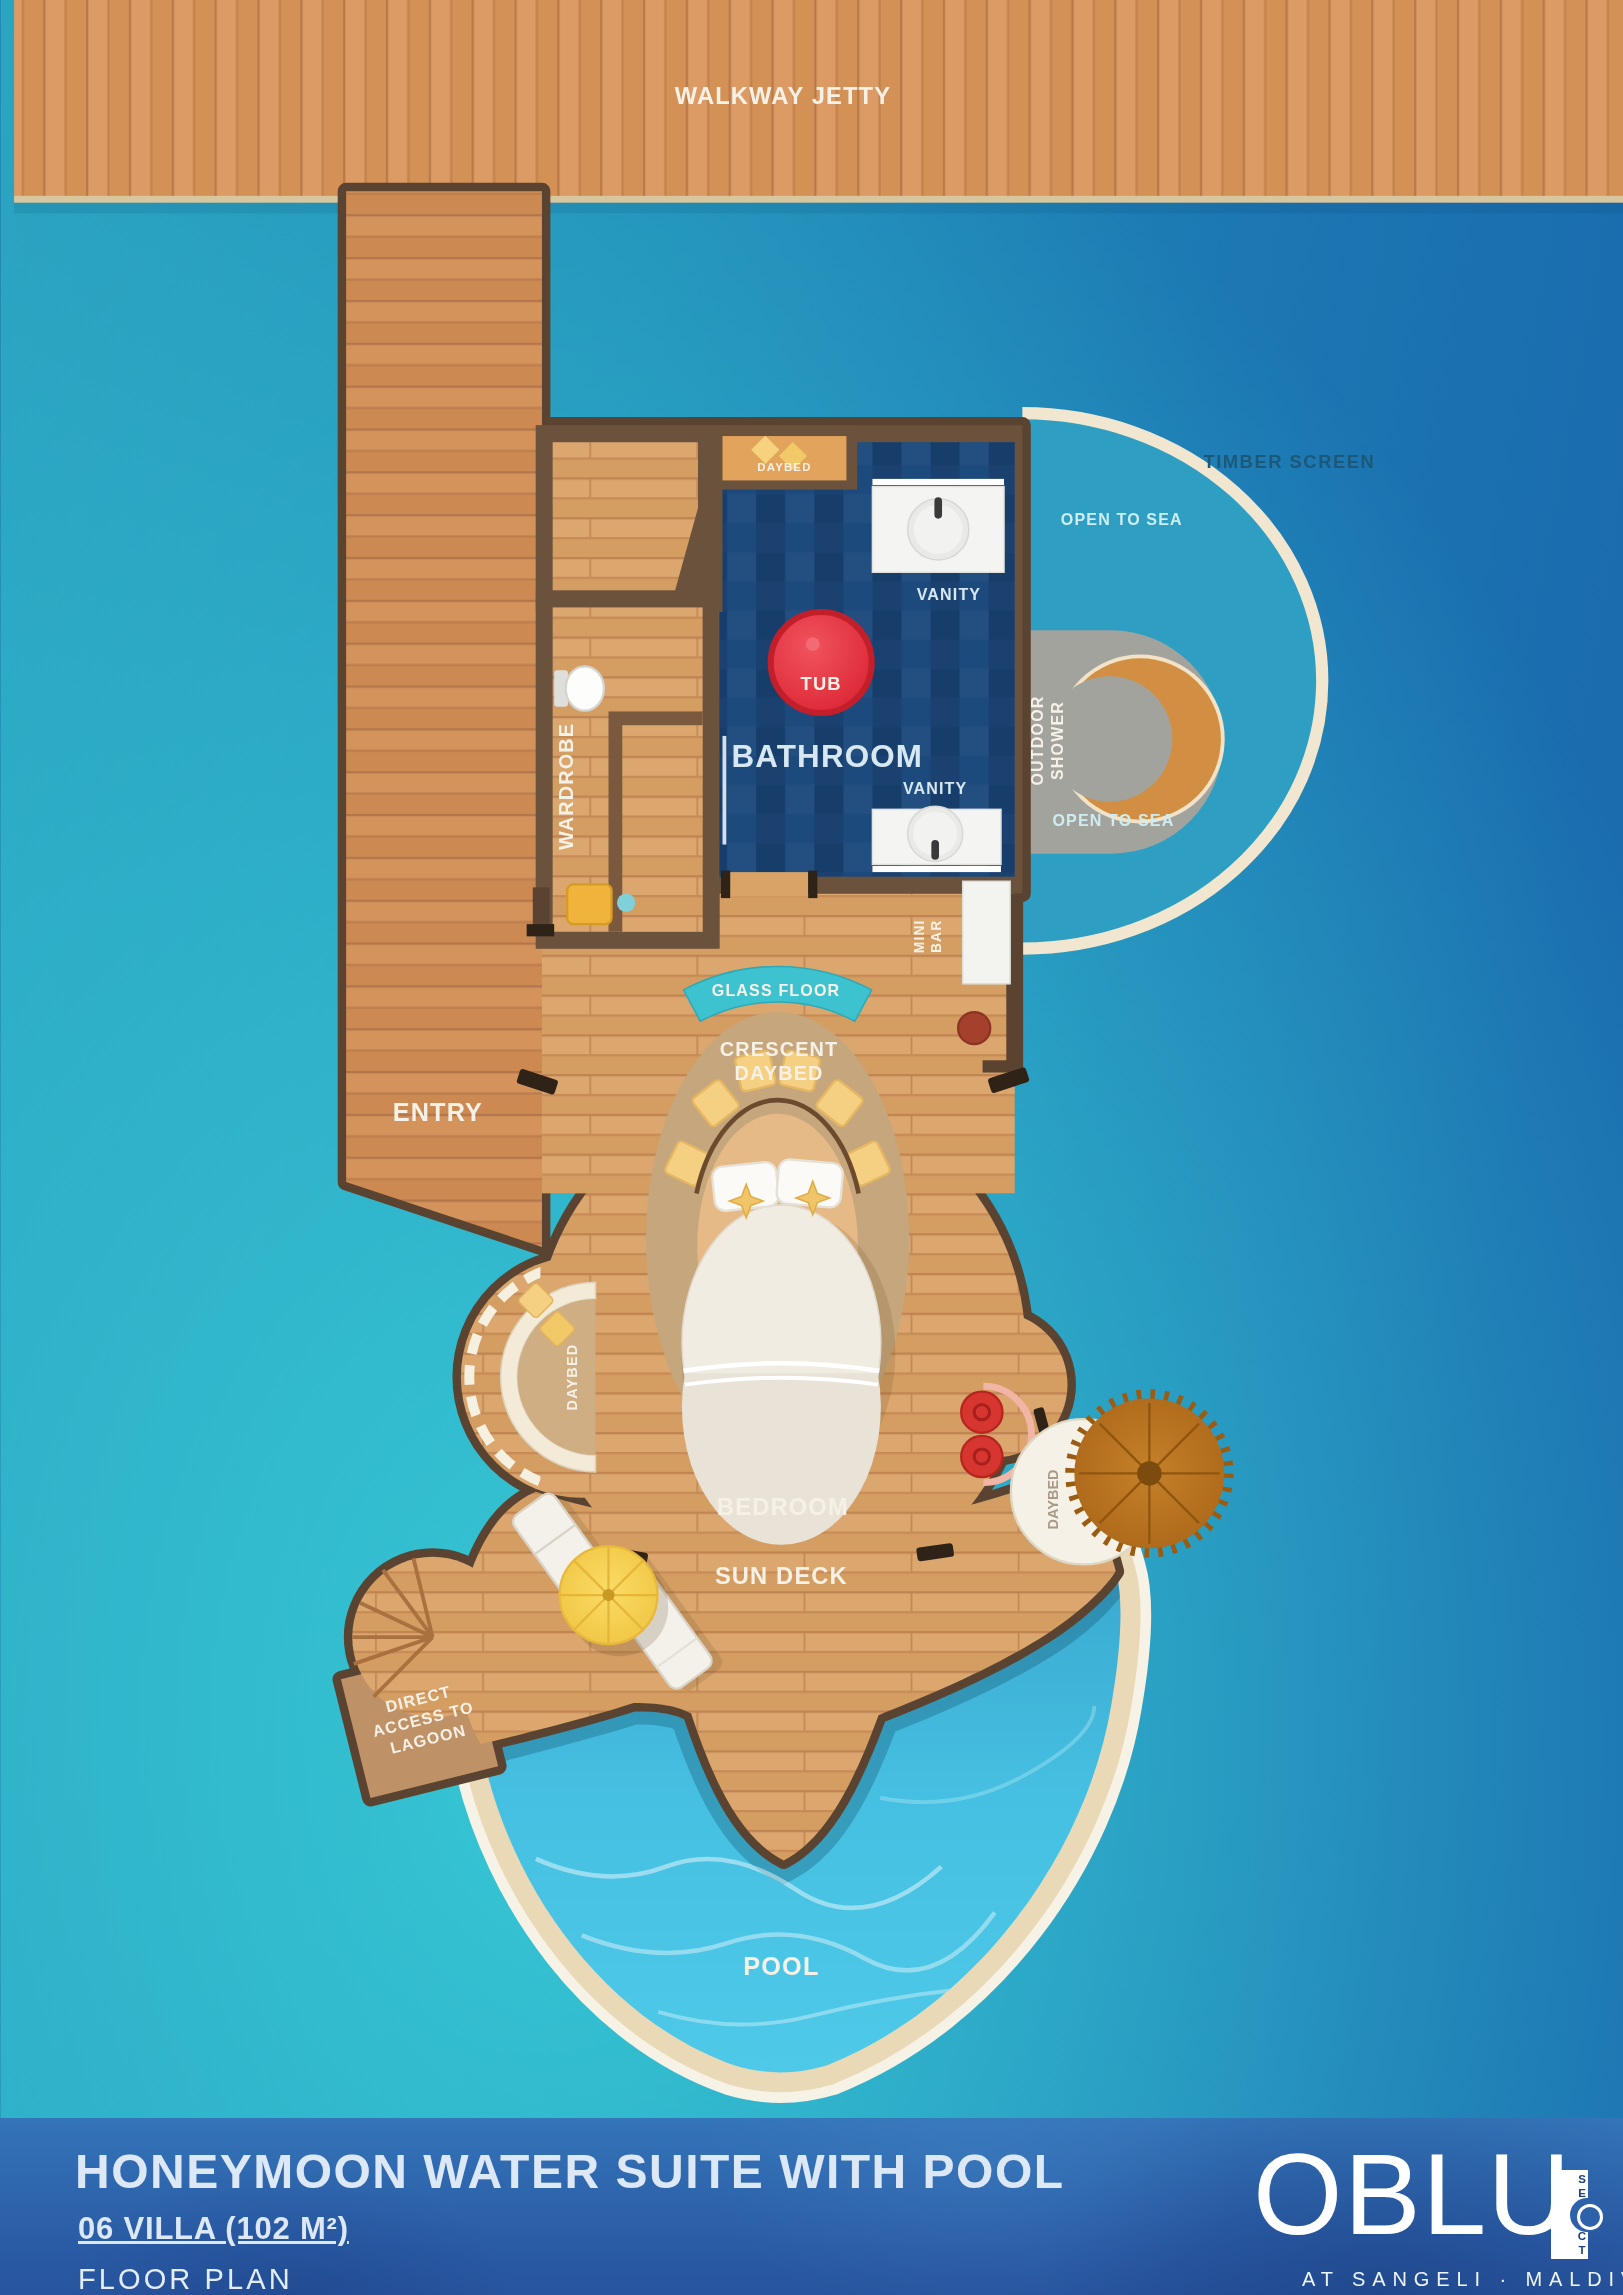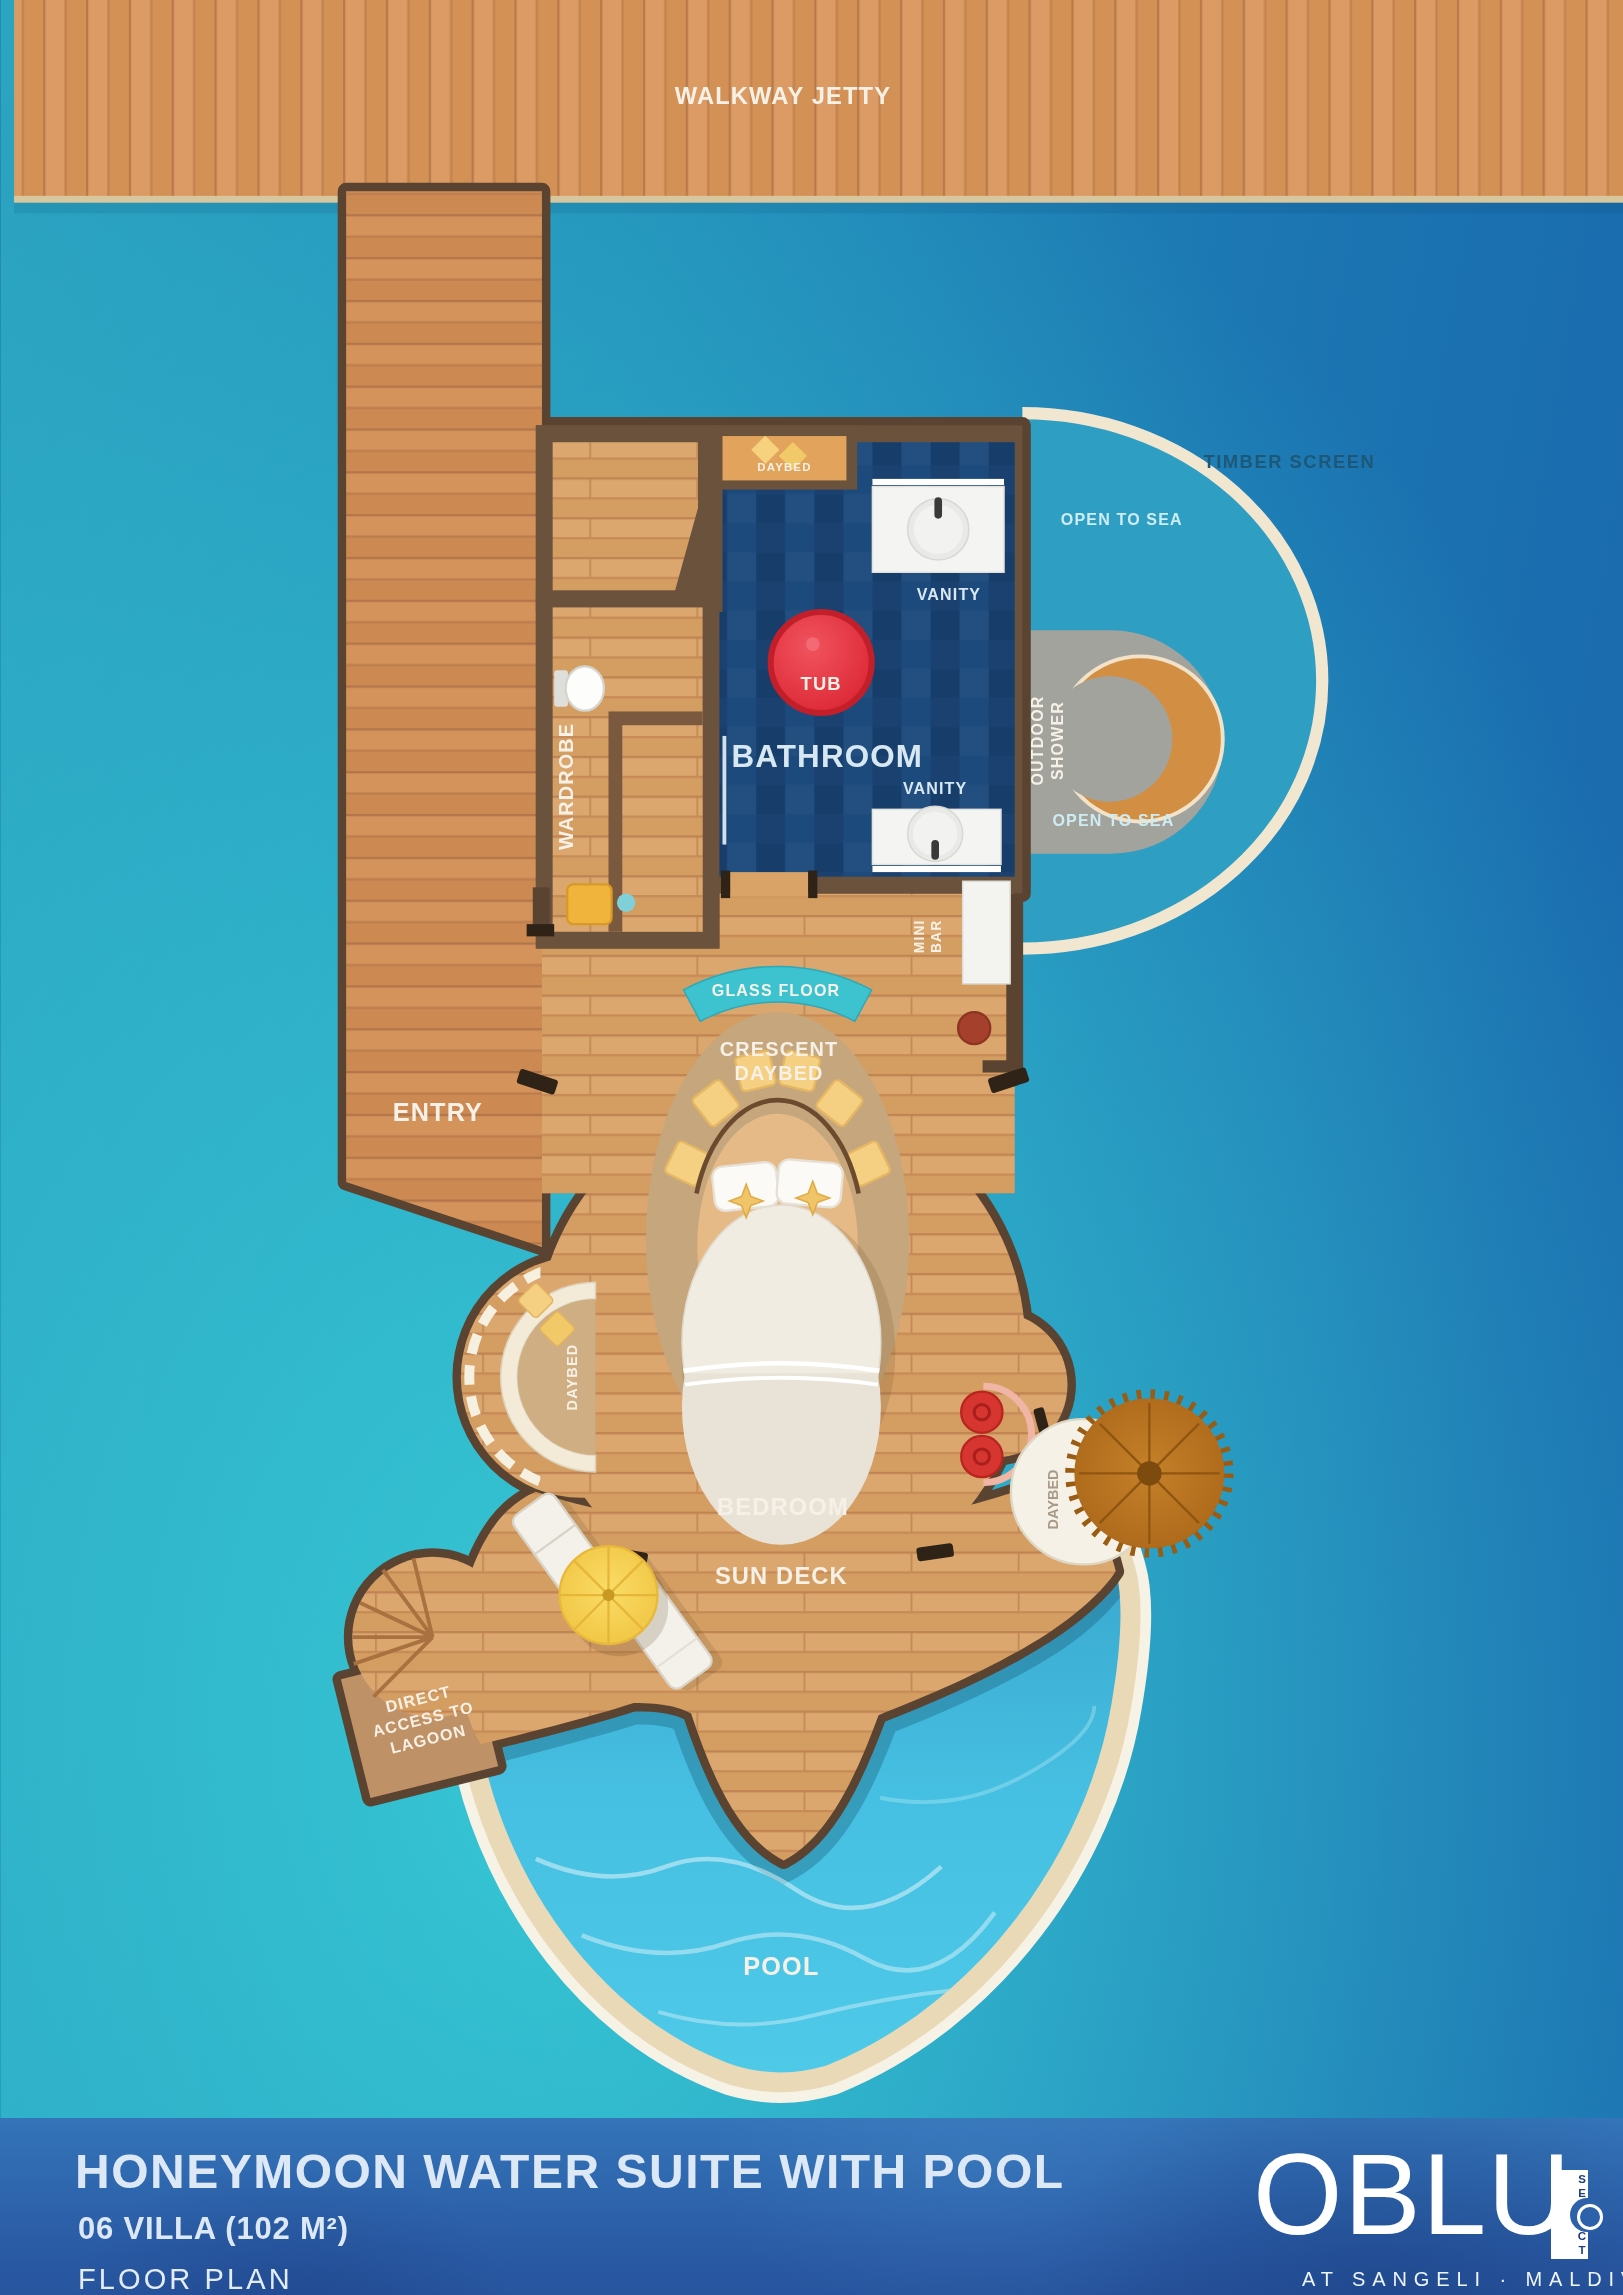--- a/index.html
+++ b/index.html
@@ -11,21 +11,21 @@
   .tile{fill:#d8e8f2;} .dark{fill:#1d5878;letter-spacing:2px;} .sea{fill:#cdedf2;} .tan{fill:#a89a86;}
   .tiny{font-size:15px;} .v18{font-size:19px;}
   .footer{position:absolute;left:0;top:2079px;width:1624px;height:217px;
     background:
       radial-gradient(321px 199px at 18% 85%, rgba(16,45,110,.25), transparent 70%),
       radial-gradient(383px 230px at 60% 20%, rgba(90,160,220,.16), transparent 70%),
       radial-gradient(459px 306px at 85% 80%, rgba(14,40,100,.28), transparent 75%),
       linear-gradient(180deg,#3474b8,#2a5ba5 60%,#254f98); margin-top: 39px;}
   .footer *{position:absolute;color:#dce8f5;white-space:nowrap;}
   .f-title{left:75px;top:26px;font-size:48px;font-weight:bold;letter-spacing:1.5px;}
-  .f-villa{left:78px;top:93px;font-size:31px;font-weight:bold;letter-spacing:0.8px;}
+  .f-villa{left:78px;top:93px;font-size:31px;font-weight:bold;letter-spacing:0.8px;text-decoration:underline;}
   .f-plan{left:78px;top:145px;font-size:29px;font-weight:normal;letter-spacing:3.1px;color:#e2edf8;}
   .logo{left:1253px;top:0;width:367px;height:182px;}
   .oblu{left:0;top:15.3px;font-size:115px;line-height:122px;letter-spacing:1.5px;color:#ffffff;font-weight:normal;}
   .sel-box{left:298px;top:52px;width:37px;height:89px;background:#ffffff;}
   .sel-txt{left:0;top:3.1px;width:100%;height:83px;writing-mode:vertical-rl;text-orientation:upright;
      font-size:11.5px;font-weight:bold;letter-spacing:2.3px;color:#1e4079;text-align:center;}
   .notch{left:317px;top:80px;width:34px;height:34px;border-radius:50%;background:#2d61a9;}
   .ring{left:324px;top:86px;width:20px;height:20px;border-radius:50%;border:3.8px solid #fff;background:transparent;}
   .loc{left:49px;top:150px;font-size:20px;letter-spacing:6.9px;color:#eef5fc;font-weight:normal;}
 </style>

